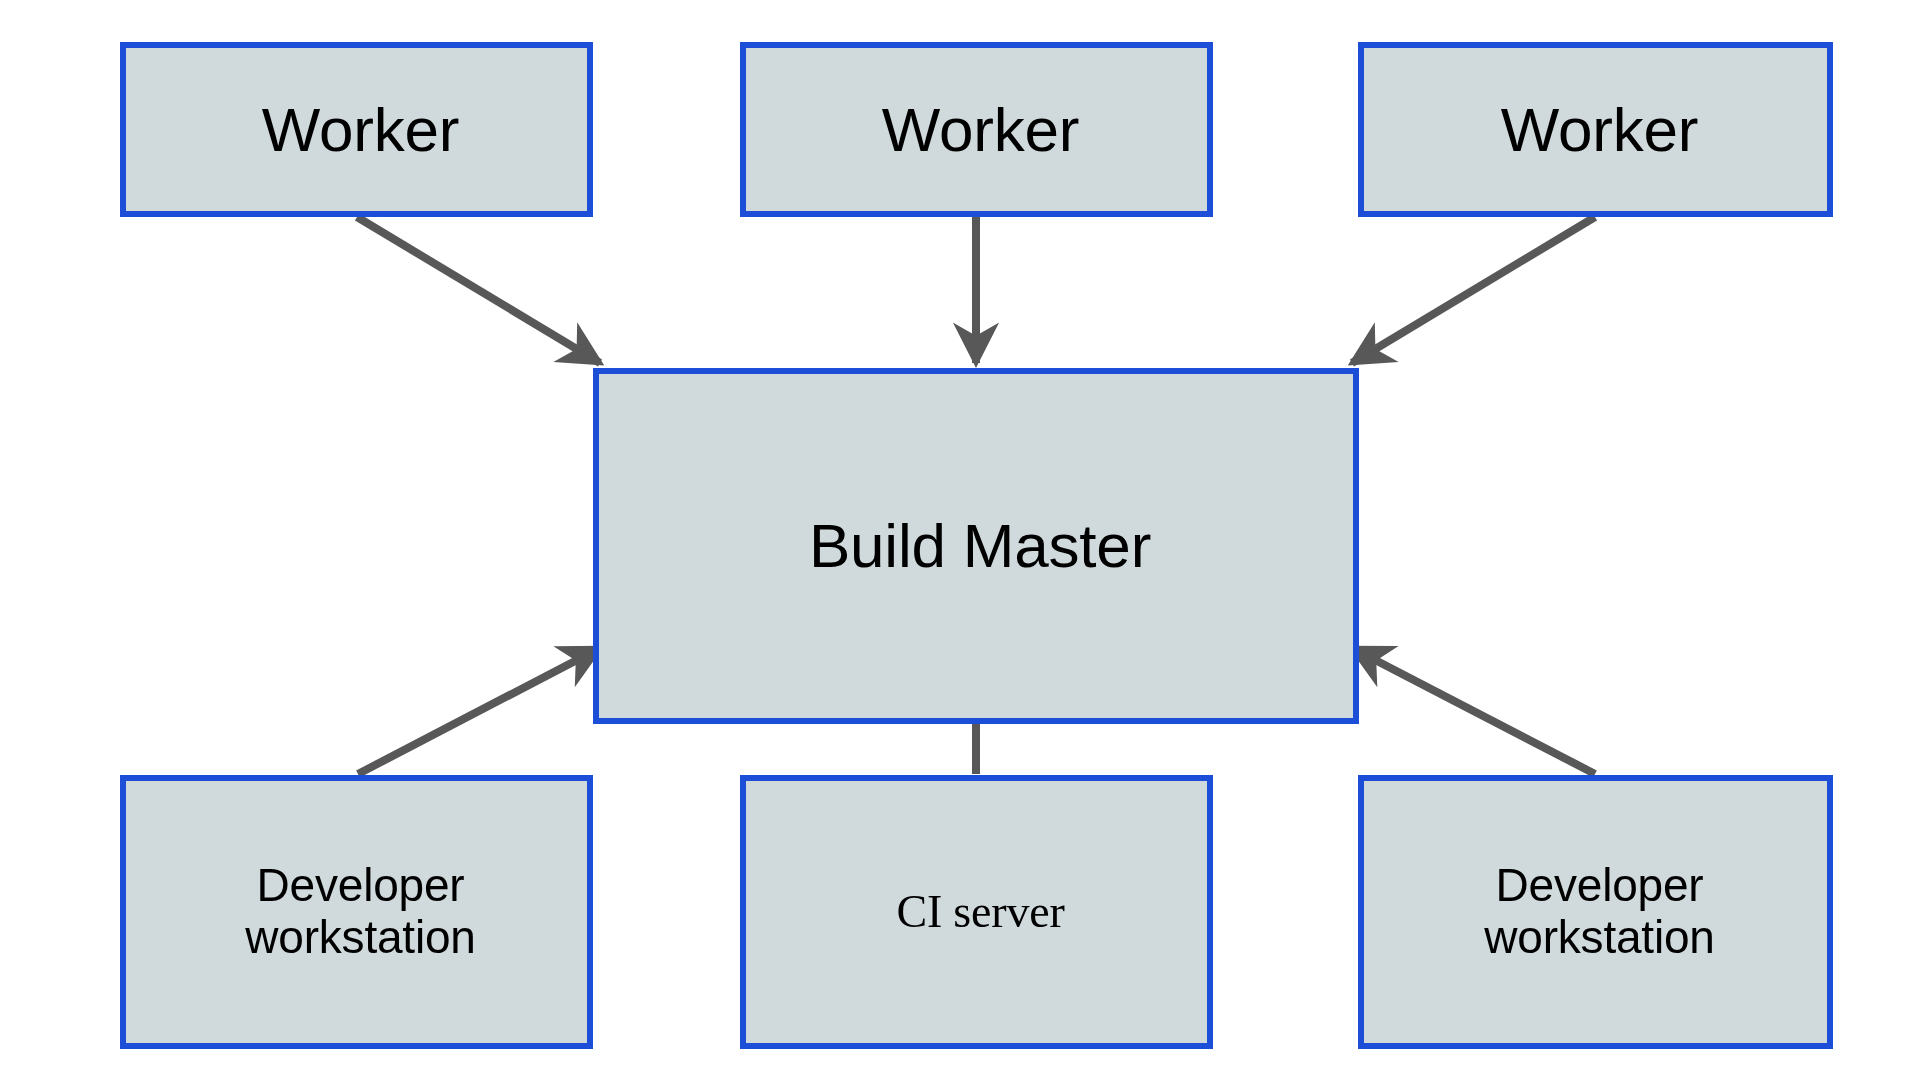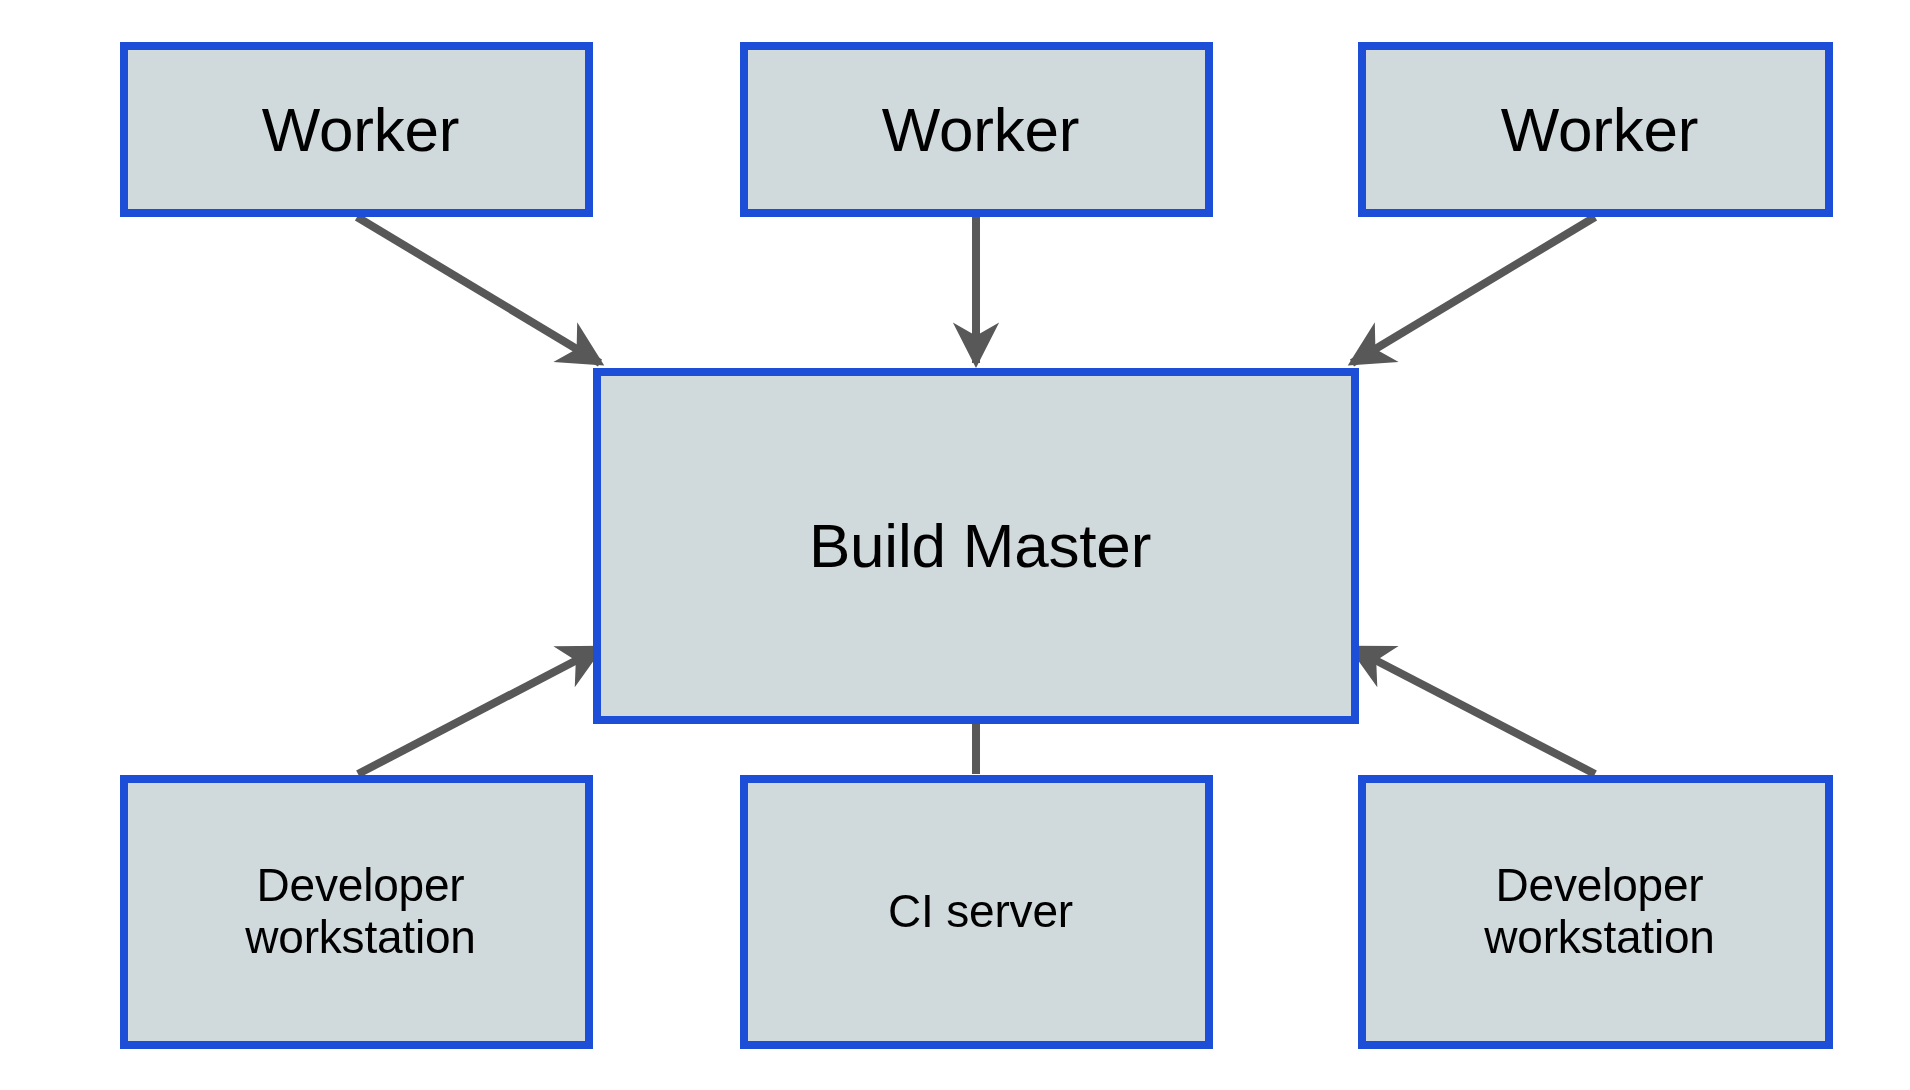--- a/index.html
+++ b/index.html
@@ -22,41 +22,41 @@
     position: absolute;
     left: 0;
     top: 0;
     width: 1910px;
     height: 1090px;
   }
   .node {
     position: absolute;
     box-sizing: border-box;
     background: #d0d9dc;
-    border: 8px solid #1d4ed8;
+    border: 6px solid #1d4ed8;
     display: flex;
     align-items: center;
     justify-content: center;
     text-align: center;
     color: #000000;
     z-index: 2;
     padding-left: 8px;
   }
   .node-label {
     display: block;
     line-height: 1.12;
     white-space: pre-line;
     letter-spacing: -0.2px;
   }
   .n-worker1 { left: 120px;  top: 42px;  width: 473px; height: 175px; }
   .n-worker2 { left: 740px;  top: 42px;  width: 473px; height: 175px; }
   .n-worker3 { left: 1358px; top: 42px;  width: 475px; height: 175px; }
   .n-master  { left: 593px;  top: 368px; width: 766px; height: 356px; }
   .n-devws-l { left: 120px;  top: 775px; width: 473px; height: 274px; }
-  .n-ci      { left: 740px;  top: 775px; width: 473px; height: 274px; }
+  .n-ci      { left: 740px;  top: 775px; width: 473px; height: 274px; font-family: Liberation Serif, serif; }
   .n-devws-r { left: 1358px; top: 775px; width: 475px; height: 274px; }
 
   .label-lg { font-size: 62px; }
   .label-md { font-size: 46px; }
 </style>
 </head>
 <body>
 
 <div id="canvas">
 

